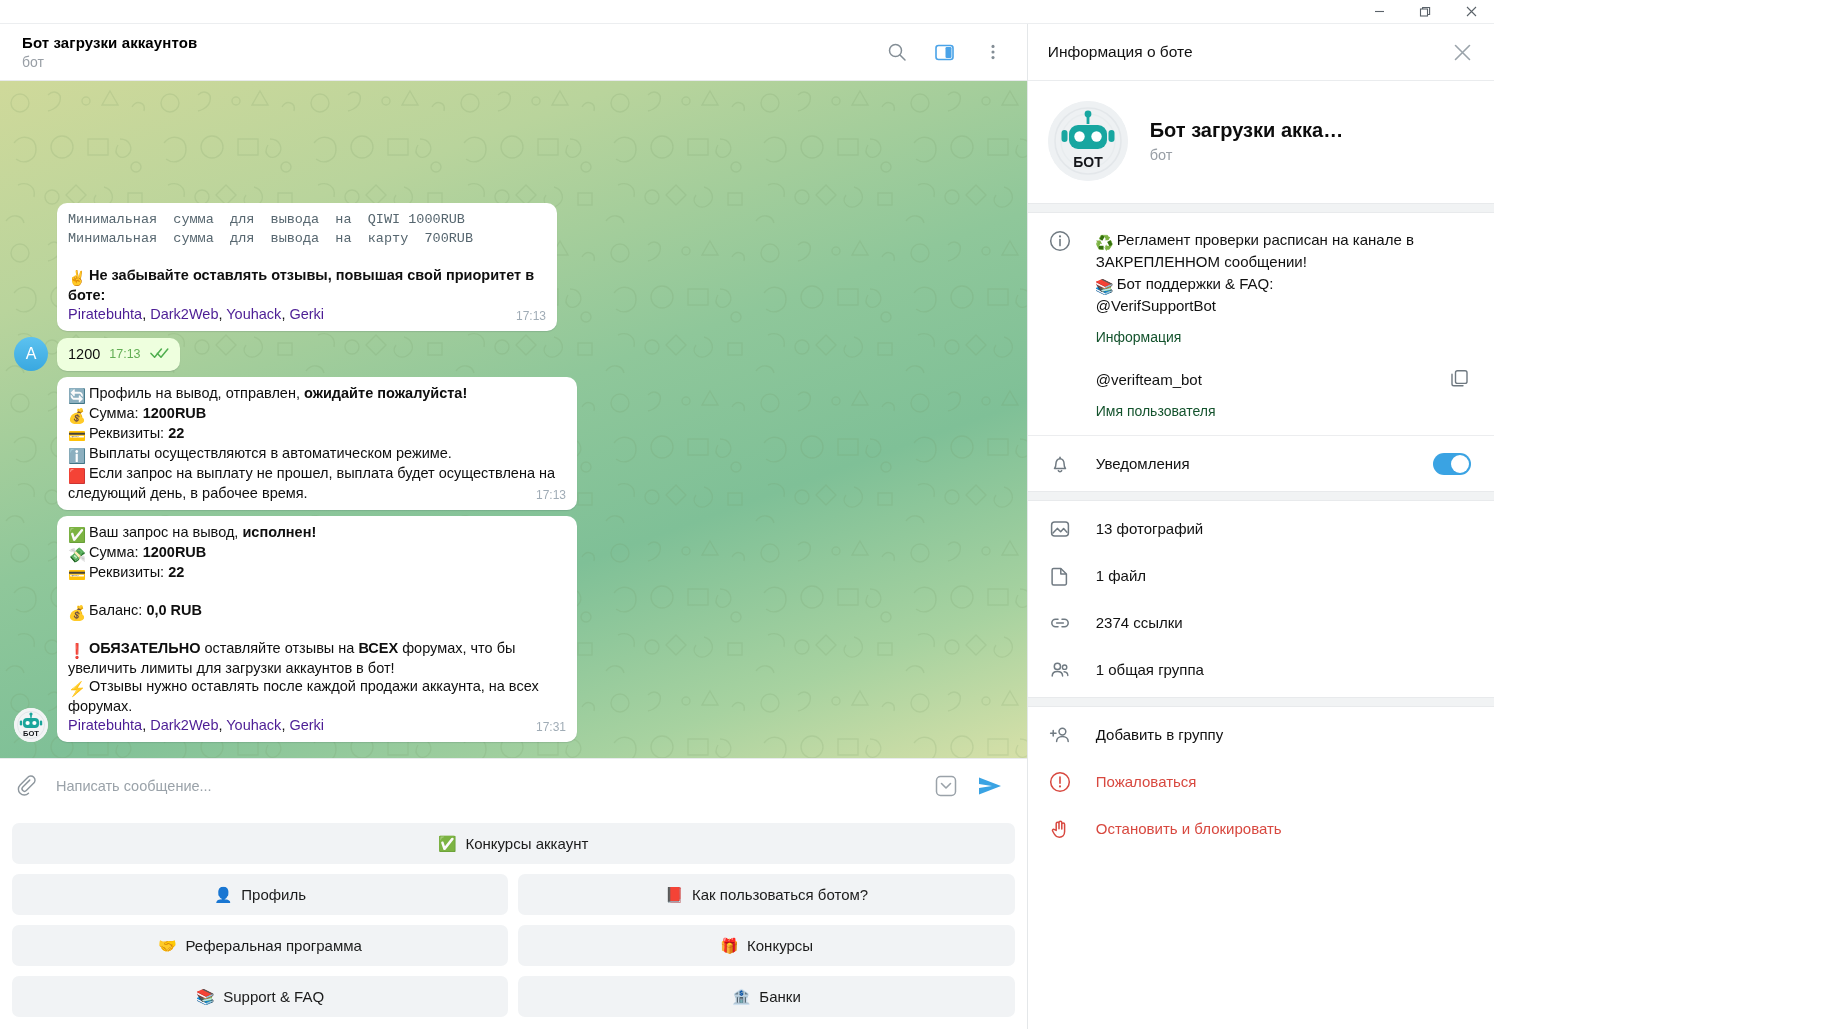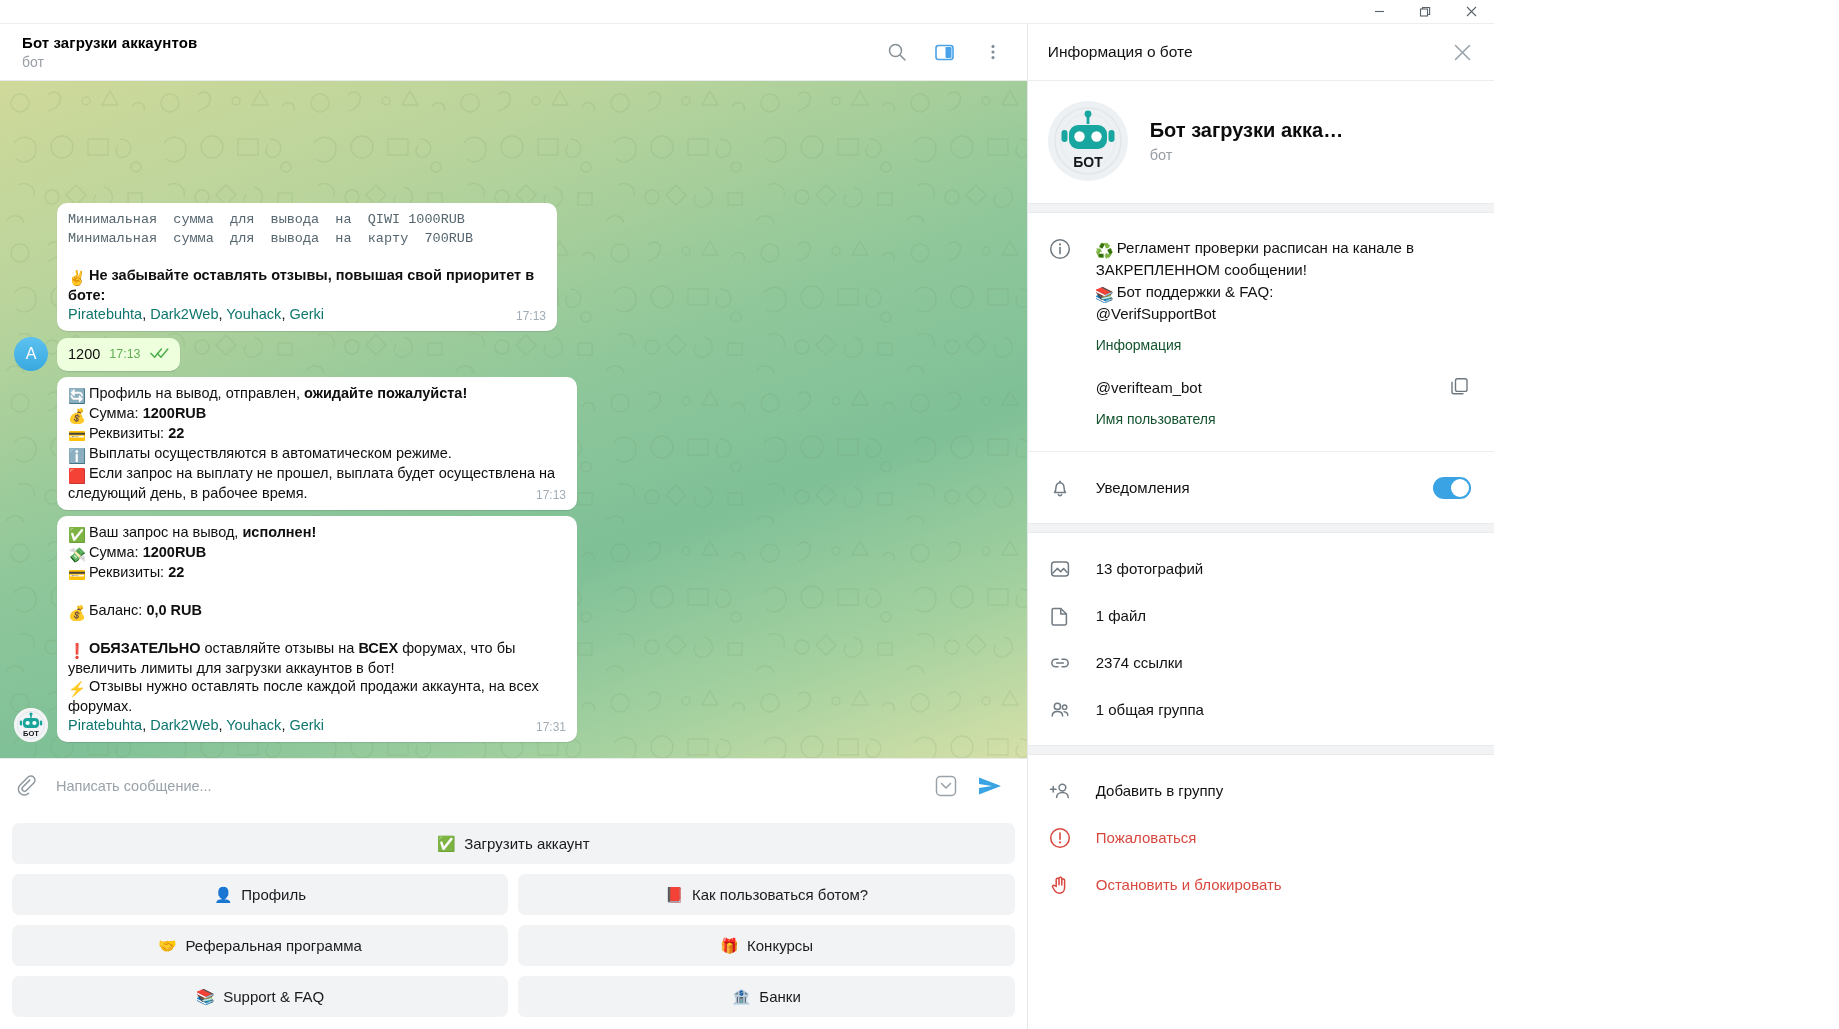--- a/index.html
+++ b/index.html
@@ -70,21 +70,21 @@
     padding: 7px 11px 7px 11px; max-width: 520px;
     box-shadow: 0 1px 1px rgba(16,35,47,.12);
     font-size: 14.5px; line-height: 18.8px; color: #0f0f0f;
   }
   .bubble.out { background: #eeffde; }
   .bubble .mono {
     font-family: "Liberation Mono", "DejaVu Sans Mono", monospace;
     font-size: 13.5px; line-height: 19px; color: #56666f; white-space: pre;
   }
   .bubble b { font-weight: bold; }
-  .lnk { color: #0f766e; cursor: pointer; }
+  .lnk { color: #4c1d95; cursor: pointer; }
   .time {
     font-size: 12px; color: #a0acb6; float: right;
     margin: 4px 0 0 10px; line-height: 14px;
   }
   .spacer-time { display: inline-block; width: 58px; }
   .out-inline { display: flex; align-items: center; gap: 9px; }
   .out-inline .val { font-size: 14.5px; color: #0f0f0f; }
   .out-inline .t { font-size: 12.5px; color: #62ae54; }
   .checks { color: #4fae4e; }
   .emj { display: inline-block; width: 17px; height: 17px; vertical-align: -3px; margin-right: 4px; }
@@ -127,21 +127,21 @@
   .rp-close { width: 36px; height: 36px; display: flex; align-items: center; justify-content: center; color: #9aa3aa; }
   .rp-scroll { flex: 1 1 auto; overflow: hidden; }
   .rp-profile { display: flex; align-items: center; padding: 20px 20px 22px 20px; gap: 22px; }
   .rp-avatar {
     width: 80px; height: 80px; border-radius: 50%; background: #eef1f3;
     display: flex; align-items: center; justify-content: center; overflow: hidden;
   }
   .rp-name { font-size: 20px; font-weight: bold; color: #0c0c0c; }
   .rp-status { font-size: 14.5px; color: #989ea5; margin-top: 5px; }
   .divider { height: 10px; background: #f1f3f4; border-top: 1px solid #e8eaec; border-bottom: 1px solid #e8eaec; }
-  .rp-sec { padding: 12px 0; }
+  .rp-sec { padding: 4px 0; }
   .rp-item { display: flex; padding: 12px 20px 12px 20px; align-items: flex-start; gap: 24px; }
   .rp-ico { width: 24px; flex: 0 0 24px; display: flex; justify-content: center; color: #707a82; padding-top: 1px; }
   .rp-body { flex: 1 1 auto; min-width: 0; }
   .rp-main { font-size: 15px; color: #111; line-height: 22px; }
   .rp-label { font-size: 14px; color: #14532d; margin-top: 12px; }
   .rp-trail { width: 30px; display: flex; justify-content: center; align-items: center; color: #6e7880; }
   .toggle { width: 38px; height: 22px; border-radius: 11px; background: #3aa3e3; position: relative; }
   .toggle:after { content: ""; position: absolute; right: 2px; top: 2px; width: 18px; height: 18px; border-radius: 50%; background: #fff; }
   .rp-row-simple { display: flex; align-items: center; padding: 12px 20px; gap: 24px; }
   .rp-row-simple .txt { font-size: 15px; color: #111; }
@@ -349,21 +349,21 @@
           <svg width="26" height="26" viewBox="0 0 26 26">
             <path d="M2 4.5L24 13 2 21.5 2 15l13-2-13-2z" fill="#3aa3e3"></path>
           </svg>
         </div>
       </div>
 
       <div class="botkb">
         <div class="kb-row">
           <div class="kb-btn">
             <span class="emj">✅</span>
-            <span>Загрузить аккаунт</span>
+            <span>Конкурсы аккаунт</span>
           </div>
         </div>
         <div class="kb-row">
           <div class="kb-btn">
             <span class="emj">👤</span>
             <span>Профиль</span>
           </div>
           <div class="kb-btn">
             <span class="emj">📕</span>
             <span>Как пользоваться ботом?</span>

